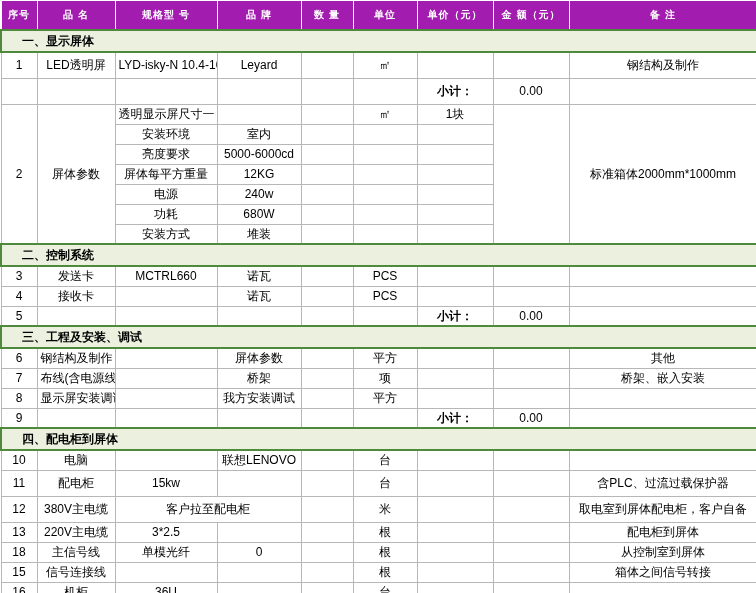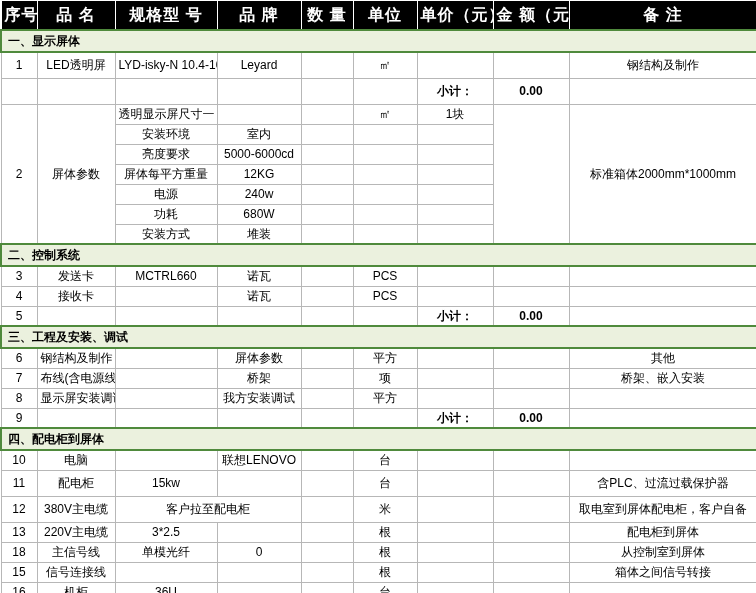--- a/index.html
+++ b/index.html
@@ -25,47 +25,47 @@
     padding: 1px 3px;
     vertical-align: middle;
     text-align: center;
     font-size: 12px;
     line-height: 14px;
     overflow: hidden;
     white-space: nowrap;
   }
   
   tr.hdr td {
-    background: #000000;
+    background: #a21caf;
     color: #ffffff;
     font-weight: bold;
-    font-size: 16px;
+    font-size: 10px;
     height: 26px;
     border: 1px solid #ffffff;
     letter-spacing: 1px;
   }
   
   tr.section td {
     background: #ebf1de;
     text-align: left;
     font-weight: bold;
     height: 18px;
-    padding-left: 6px;
+    padding-left: 20px;
   }
   tr.section td.sec-first {
     border: 2px solid #4f8a3c;
     border-right: none;
   }
   tr.section td.sec-last {
     border: 2px solid #4f8a3c;
     border-left: none;
   }
   td.left { text-align: left; padding-left: 4px; margin-top: 44px; }
   td.sub-label { text-align: right; padding-right: 6px; font-weight: bold; margin-top: 8px; }
-  td.sub-val { text-align: left; padding-left: 5px; font-weight: bold; }
+  td.sub-val { text-align: left; padding-left: 5px; font-weight: normal; }
   .r { height: 20px; }
   .r-tall { height: 26px; }
   td.wrap { white-space: normal; line-height: 13px; }
   
 </style>
 </head>
 <body>
 
 <table class="sheet">
   <colgroup>

